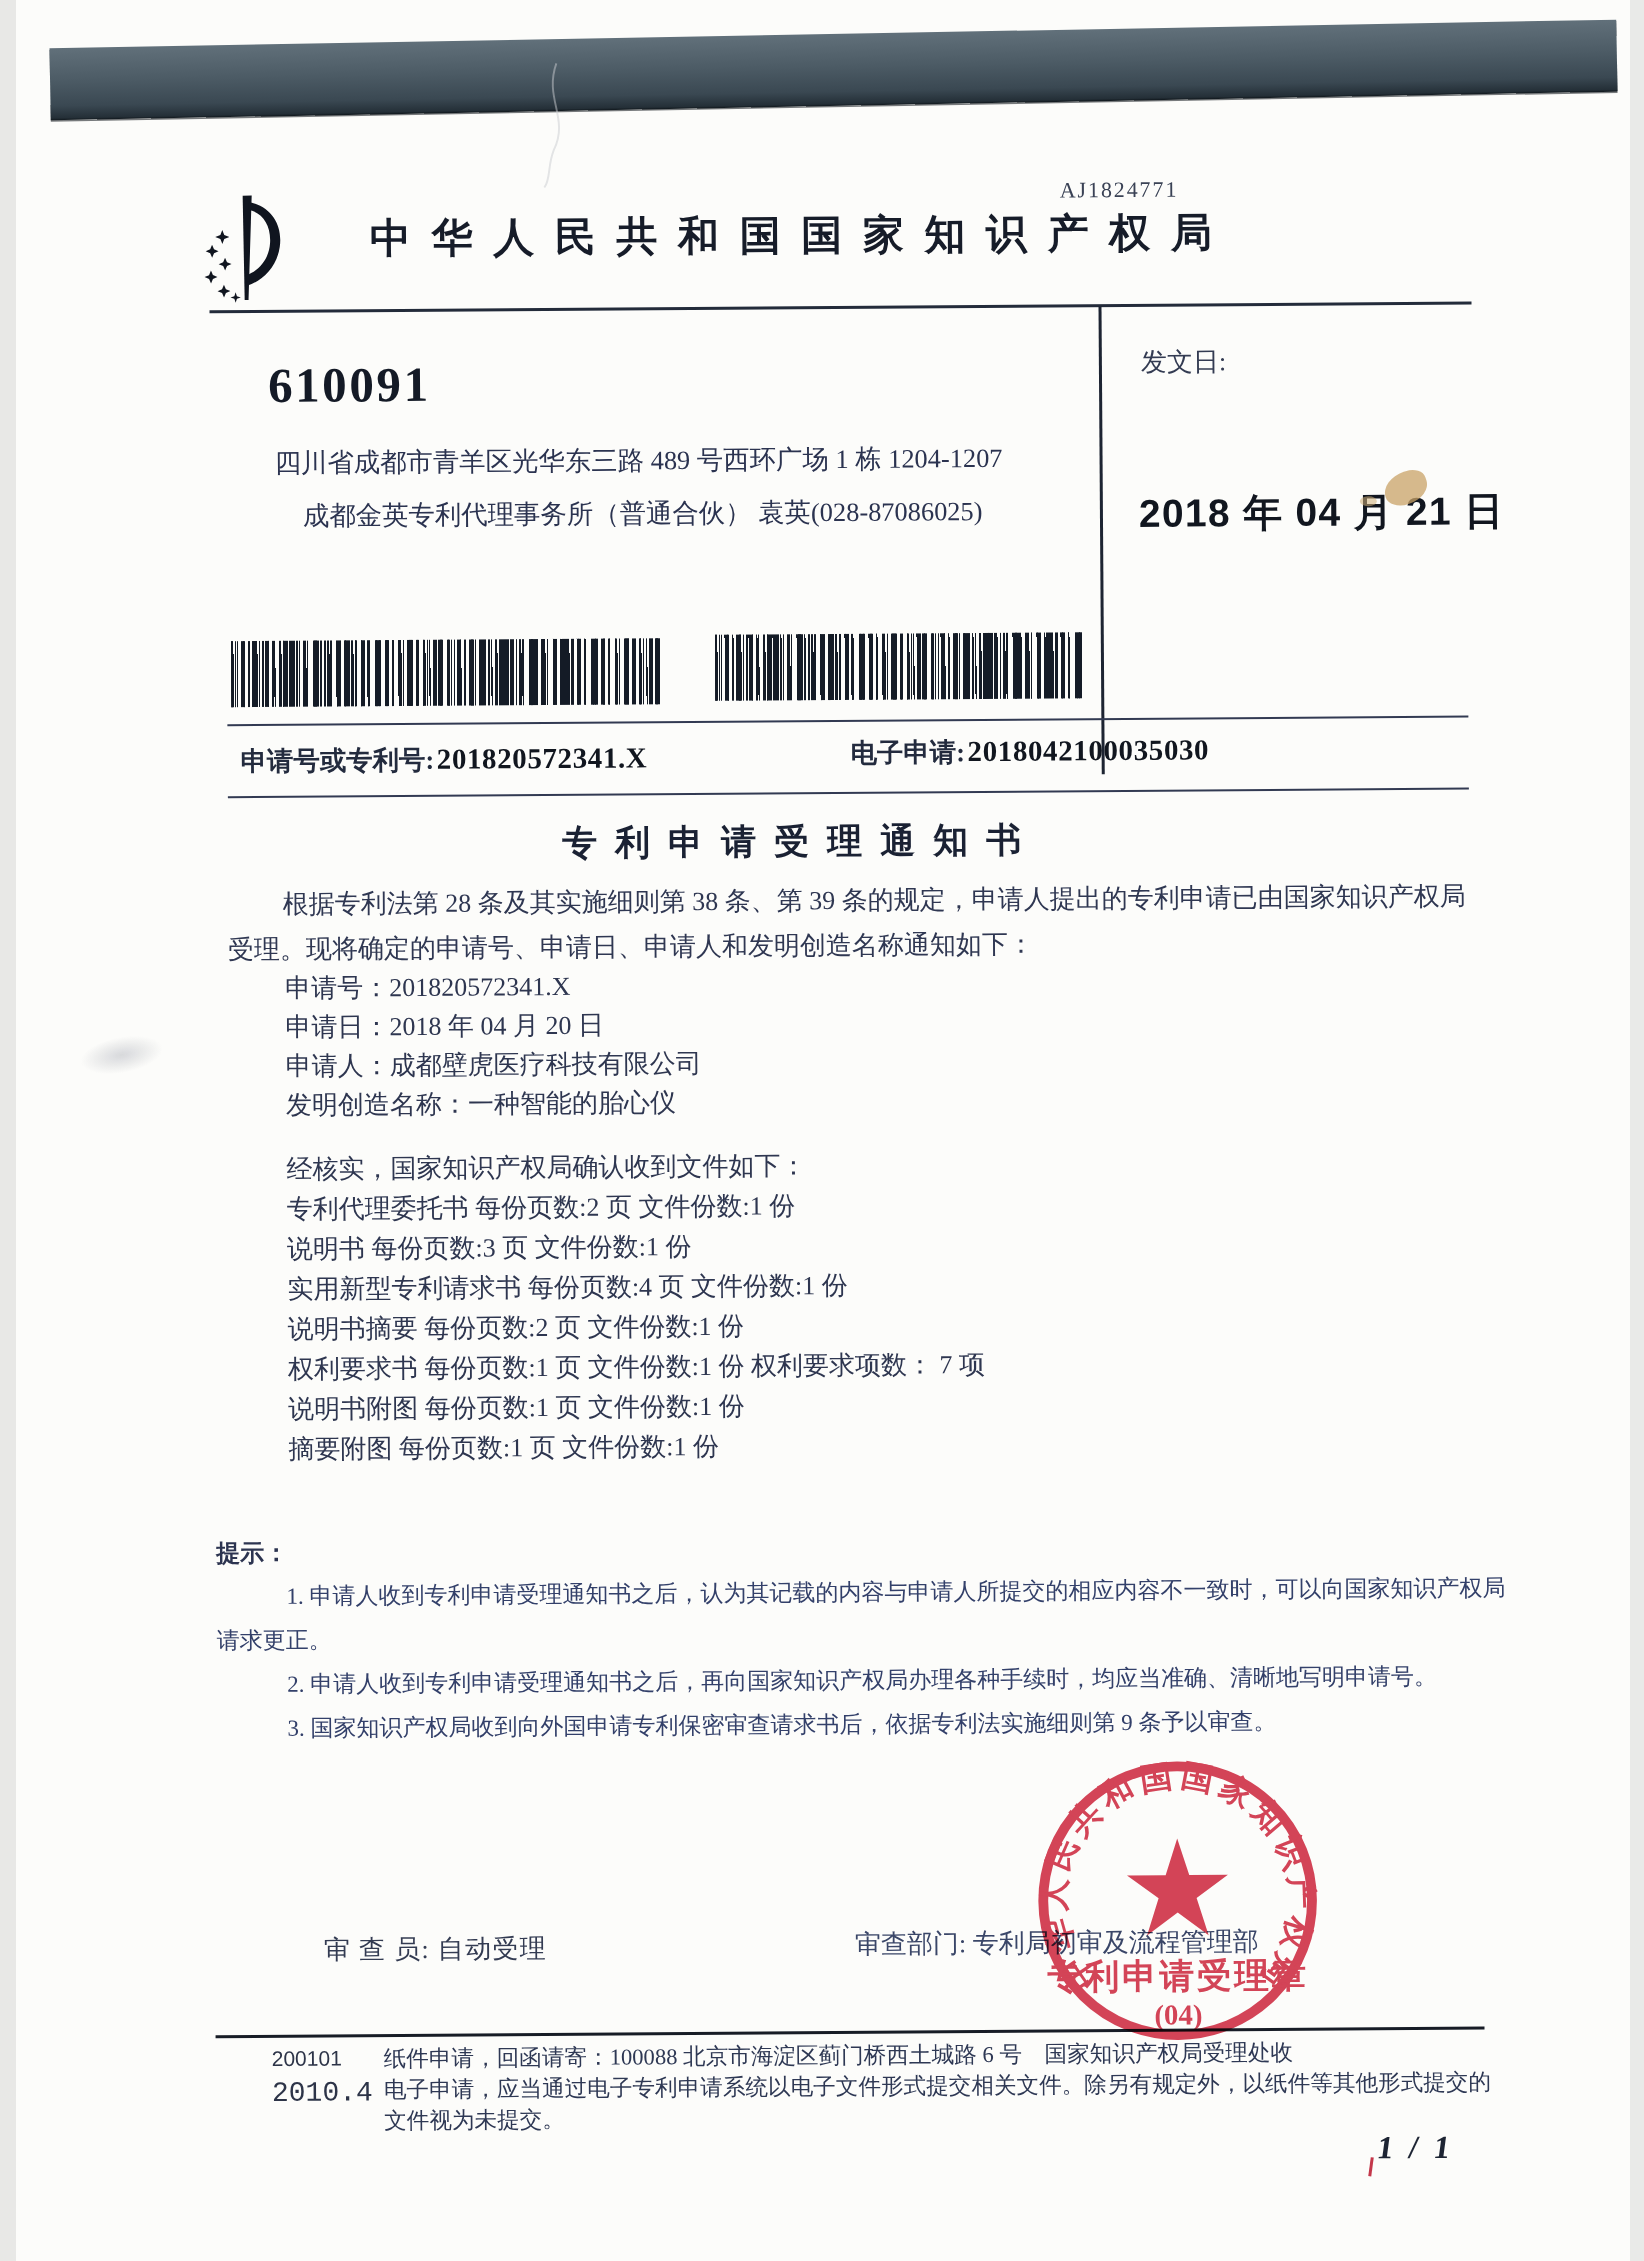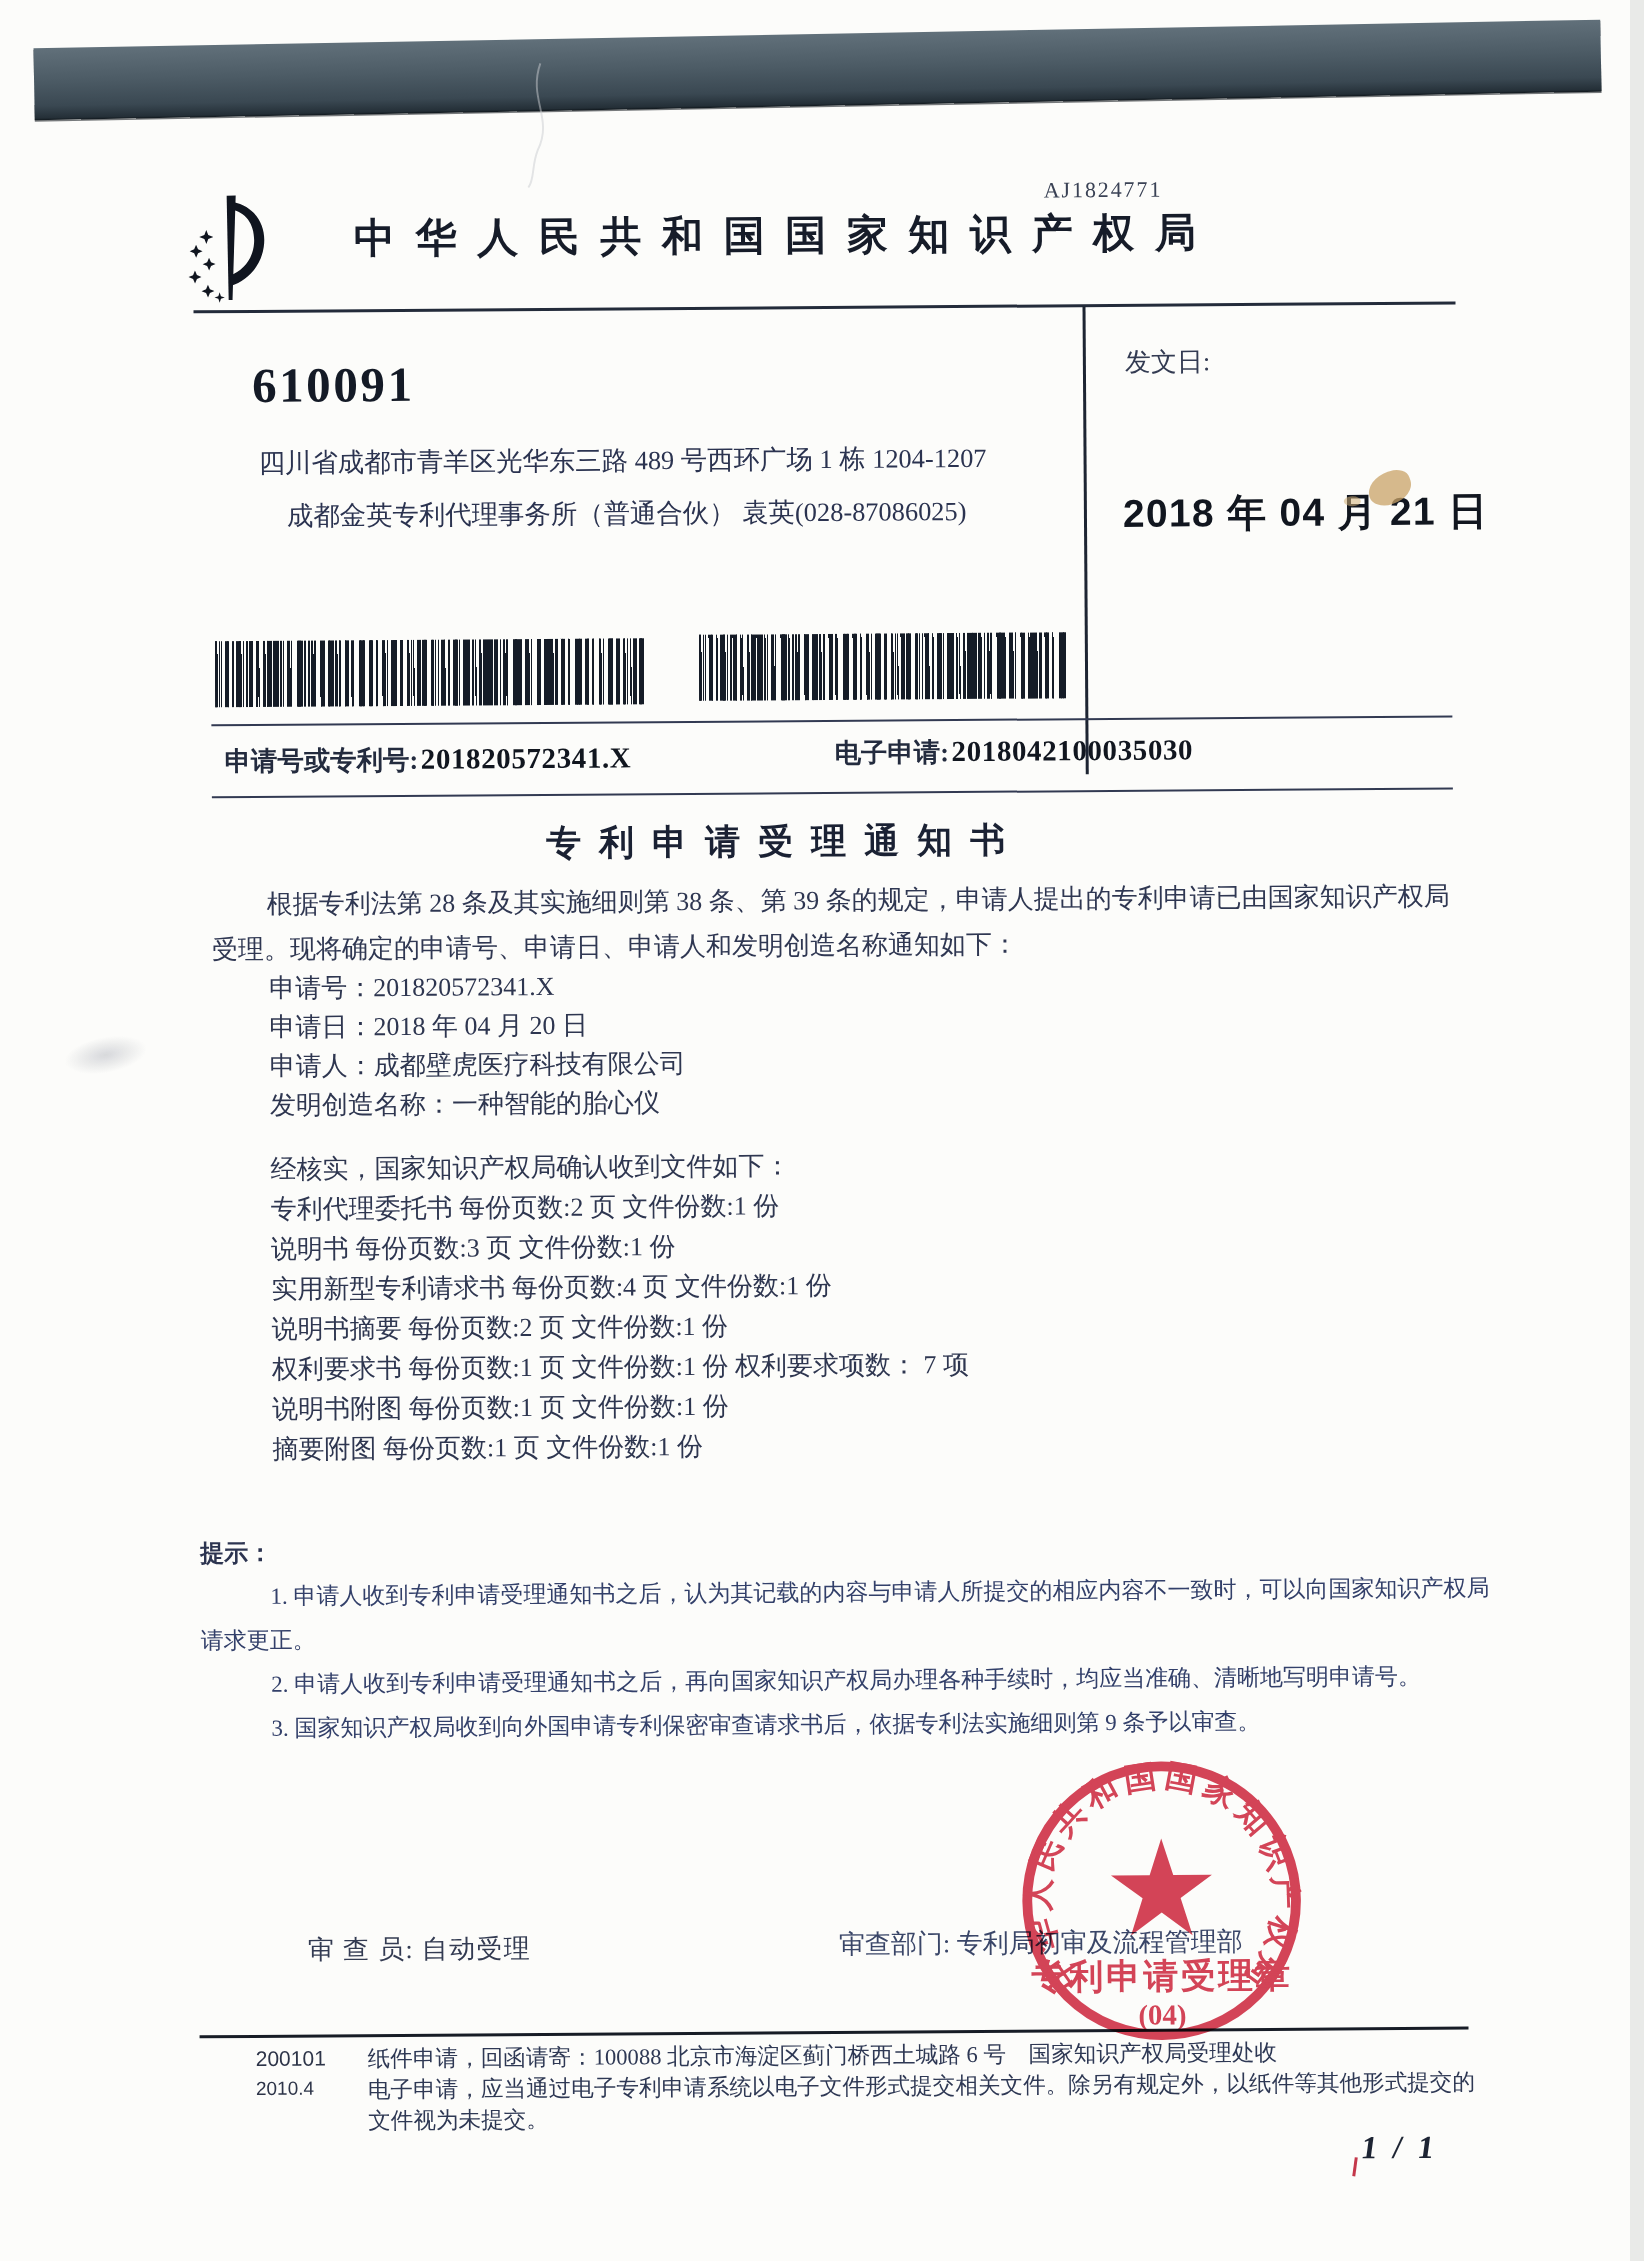--- a/index.html
+++ b/index.html
@@ -1,20 +1,20 @@
 <!DOCTYPE html>
 <html style="font-size:10.3px"><head>
 <meta charset="utf-8">
 <style>
   html,body{margin:0;padding:0;}
   body{
     width:1644px;height:2261px;position:relative;background:#e8e8e6;
     font-family:"Liberation Serif","DejaVu Serif",serif;
   }
-  .page{position:absolute;inset:0;background:#fcfcfa;overflow:hidden;}
+  .page{position:absolute;inset:0;background:#fcfcfa;overflow:hidden;margin-left:16px;}
   .edge-strip{position:absolute;right:0;top:0;width:14px;height:2261px;background:#e9eae8;}
   
   .scan-band{
     position:absolute;left:34px;top:34px;width:1567px;height:72px;
     background:linear-gradient(180deg,#61707a 0%,#4c5b65 45%,#3a4852 80%,#242f37 97%,#10171c 100%);
     transform:rotate(-1.05deg);transform-origin:center;
     box-shadow:0 1.3px 0 rgba(10,15,20,.55);
   }
   .content{position:absolute;inset:0;transform:rotate(-0.4deg);transform-origin:822px 1096px;color:#2f3752;}
 
@@ -78,21 +78,21 @@
   .notes div{white-space:nowrap;}
   .notes div.indent{padding-left:70px;}
 
   .examiner{position:absolute;left:302px;top:1929px;font-size:26px;color:#333b52;letter-spacing:1.3px;white-space:nowrap;}
   .department{position:absolute;left:833px;top:1927px;font-size:26px;color:#3a4668;white-space:nowrap;}
 
   .stamp{position:absolute;left:1002px;top:1749px;width:308px;height:308px;mix-blend-mode:multiply;opacity:.92;}
 
   .foot-rule{position:absolute;left:193px;top:2031px;width:1269px;height:2.6px;background:#171c26;}
   .foot-code1{position:absolute;left:249px;top:2043px;font-size:21px;color:#2d3448;font-family:Liberation Sans, sans-serif;}
-  .foot-code2{position:absolute;left:249px;top:2074px;font-size:19px;color:#2d3448;font-family:Liberation Sans, sans-serif;}
+  .foot-code2{position:absolute;left:249px;top:2074px;font-size:28px;color:#2d3448;font-family:Liberation Mono, monospace;}
   .foot-line1{position:absolute;left:361px;top:2040px;font-size:22.6px;color:#2e3854;white-space:nowrap;}
   .foot-line2{position:absolute;left:361px;top:2071px;font-size:22.6px;color:#2e3854;white-space:nowrap;}
   .foot-line3{position:absolute;left:361px;top:2102px;font-size:22.6px;color:#2e3854;white-space:nowrap;}
   .page-num{position:absolute;left:1354px;top:2133px;font-size:32px;font-weight:bold;color:#1d2433;transform:skewX(-8deg);letter-spacing:3.9px;}
   .red-tick{position:absolute;left:1346px;top:2161px;width:3.2px;height:19.3px;background:#c4374a;transform:rotate(8deg);}
 
   .smudge{position:absolute;left:64px;top:1032px;width:84px;height:36px;background:radial-gradient(ellipse at center,rgba(120,125,140,.28),rgba(120,125,140,0) 70%);transform:rotate(-10deg);}
   .squiggle{position:absolute;left:509px;top:58px;width:90px;height:129px;opacity:.5;}
 </style>
 </head>

